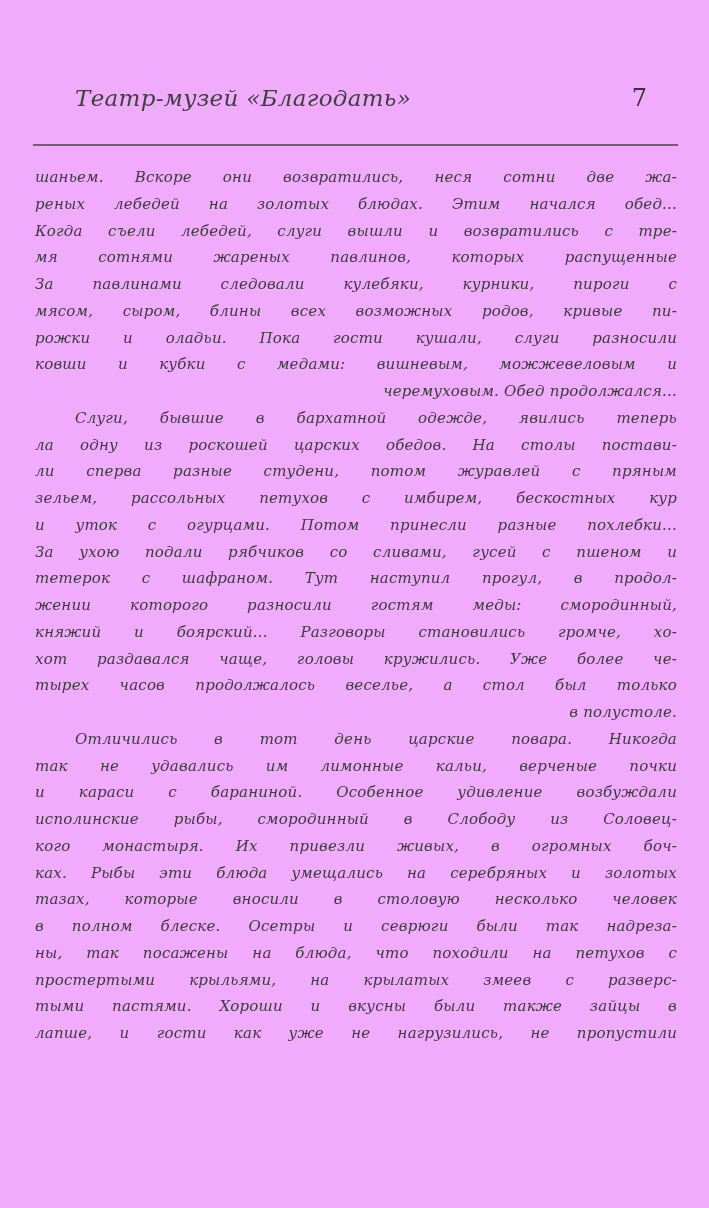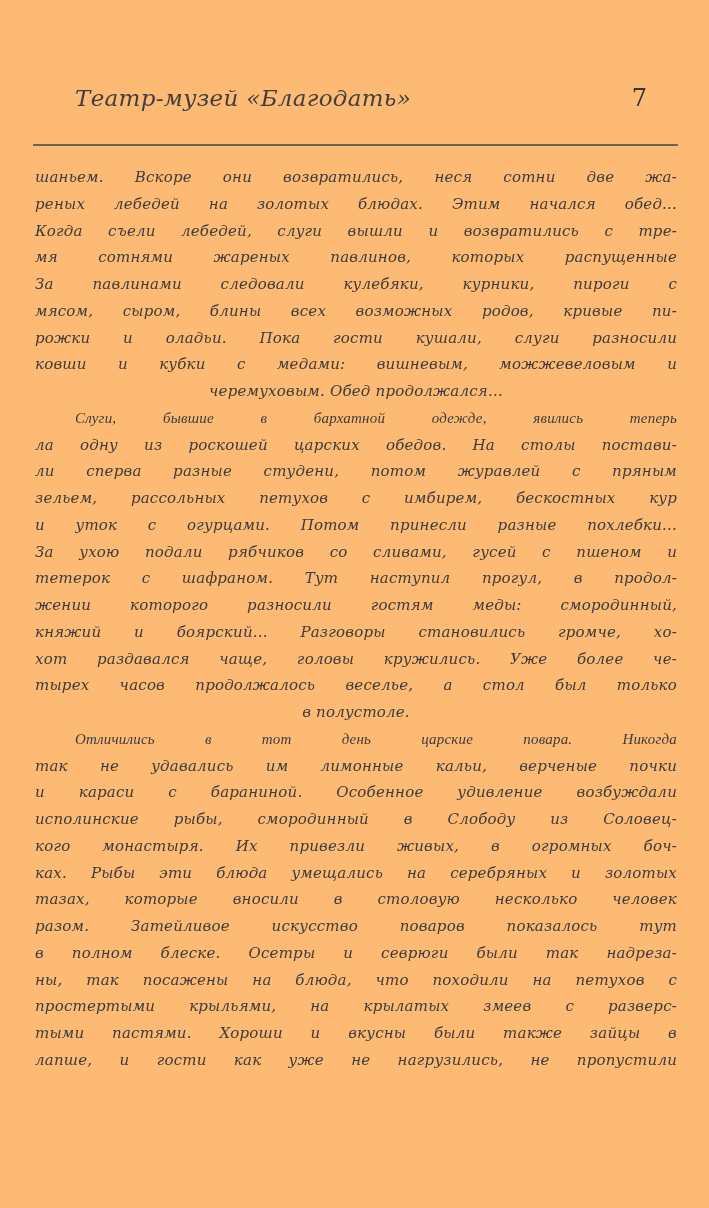--- a/index.html
+++ b/index.html
@@ -10,21 +10,21 @@
     width: 709px;
     height: 1208px;
     position: relative;
     background: #fefefe;
     overflow: hidden;
     font-family: "DejaVu Serif", "Liberation Serif", serif;
   }
   .page {
     position: absolute;
     inset: 0;
-    background: #fdba74;
+    background: #f0abfc;
   }
   
   .running-header {
     position: absolute;
     top: 84px;
     left: 35px;
     width: 642px;
     height: 30px;
   }
   .header-title {
@@ -65,30 +65,29 @@
     width: 642px;
     font-style: italic;
     font-size: 15px;
     color: #3c3c3c;
     letter-spacing: 0.2px;
   }
   .ln {
     height: 26.75px;
     line-height: 26.75px;
     white-space: nowrap;
-    text-align: center;
+    text-align: right;
   }
   .ln.j {
     white-space: normal;
     text-align: justify;
     text-align-last: justify;
   }
   .ln.i {
     text-indent: 40px;
-    font-family: Liberation Serif, serif;
   }
 </style>
 </head>
 <body>
 
 <div class="page">
 
   <div class="running-header">
     <div class="header-title">Театр-музей «Благодать»</div>
     <div class="page-number">7</div>
@@ -126,21 +125,20 @@
     </div>
 
     <div>
       <div class="ln j i">Отличились в тот день царские повара. Никогда</div>
       <div class="ln j">так не удавались им лимонные кальи, верченые почки</div>
       <div class="ln j">и караси с бараниной. Особенное удивление возбуждали</div>
       <div class="ln j">исполинские рыбы, смородинный в Слободу из Соловец-</div>
       <div class="ln j">кого монастыря. Их привезли живых, в огромных боч-</div>
       <div class="ln j">ках. Рыбы эти блюда умещались на серебряных и золотых</div>
       <div class="ln j">тазах, которые вносили в столовую несколько человек</div>
-      <div class="ln j">разом. Затейливое искусство поваров показалось тут</div>
       <div class="ln j">в полном блеске. Осетры и севрюги были так надреза-</div>
       <div class="ln j">ны, так посажены на блюда, что походили на петухов с</div>
       <div class="ln j">простертыми крыльями, на крылатых змеев с разверс-</div>
       <div class="ln j">тыми пастями. Хороши и вкусны были также зайцы в</div>
       <div class="ln j">лапше, и гости как уже не нагрузились, не пропустили</div>
     </div>
 
   </div>
 </div>
 

